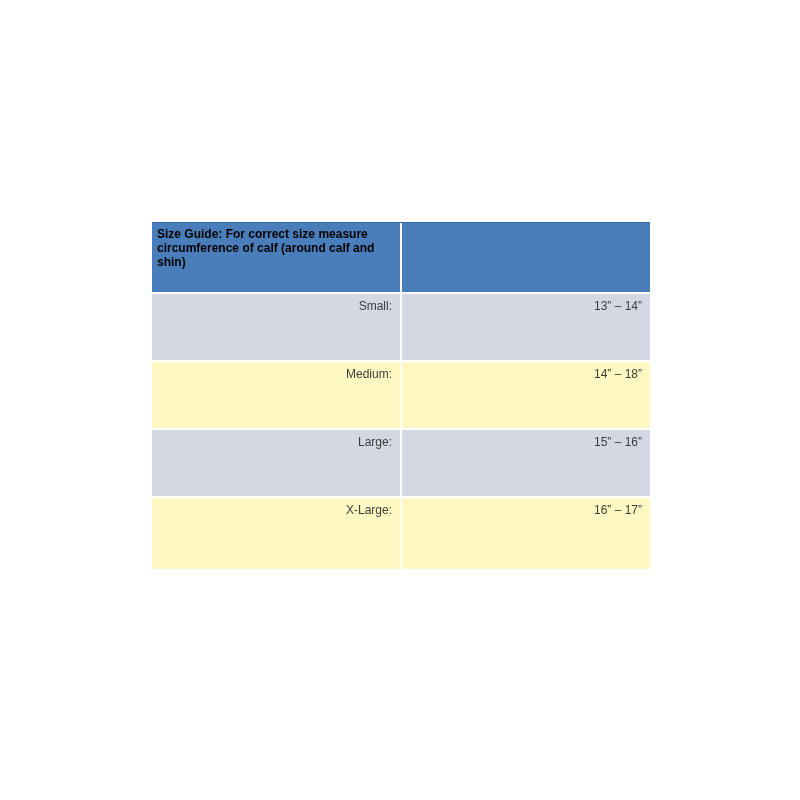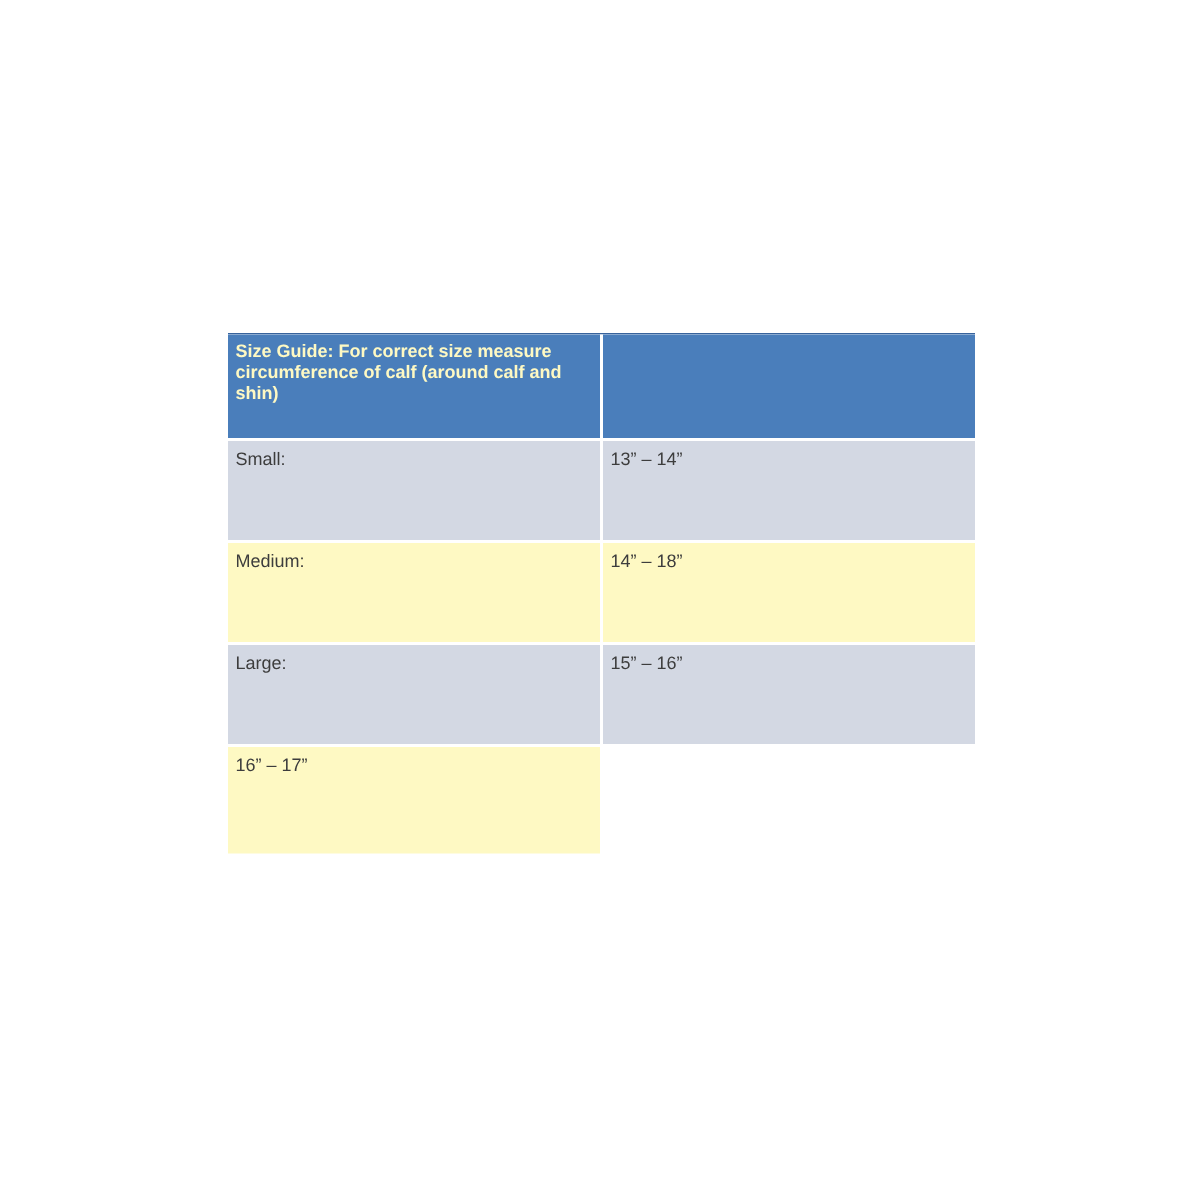--- a/index.html
+++ b/index.html
@@ -31,34 +31,35 @@
     column-gap: 2px;
     background: #ffffff;
     margin-bottom: 2px;
   }
   .t-row:last-child { margin-bottom: 0; }
   .t-header {
     height: 69px;
   }
   .t-header .cell {
     background: #4a7ebb;
-    color: #fef9c3;
+    color: #000000;
     font-weight: bold;
     font-size: 12px;
     line-height: 14px;
     padding: 4px 10px 4px 5px;
   }
   .t-body-row {
     height: 66px;
   }
   .t-body-row .cell {
     font-size: 12px;
     line-height: 14px;
     color: #3d3d3d;
     padding: 5px 8px 4px 5px;
+    text-align: right;
   }
   .row-dark .cell  { background: #d3d8e3; }
   .row-light .cell { background: #fef9c3; }
   .cell { box-sizing: border-box; }
 </style>
 </head>
 <body>
 
 <div class="canvas">
   <div class="size-table">
@@ -77,17 +78,18 @@
       <div class="cell">Medium:</div>
       <div class="cell">14” – 18”</div>
     </div>
 
     <div class="t-row t-body-row row-dark">
       <div class="cell">Large:</div>
       <div class="cell">15” – 16”</div>
     </div>
 
     <div class="t-row t-body-row row-light" style="height:71px;">
+      <div class="cell">X-Large:</div>
       <div class="cell">16” – 17”</div>
     </div>
 
   </div>
 </div>
 
 </body></html>

